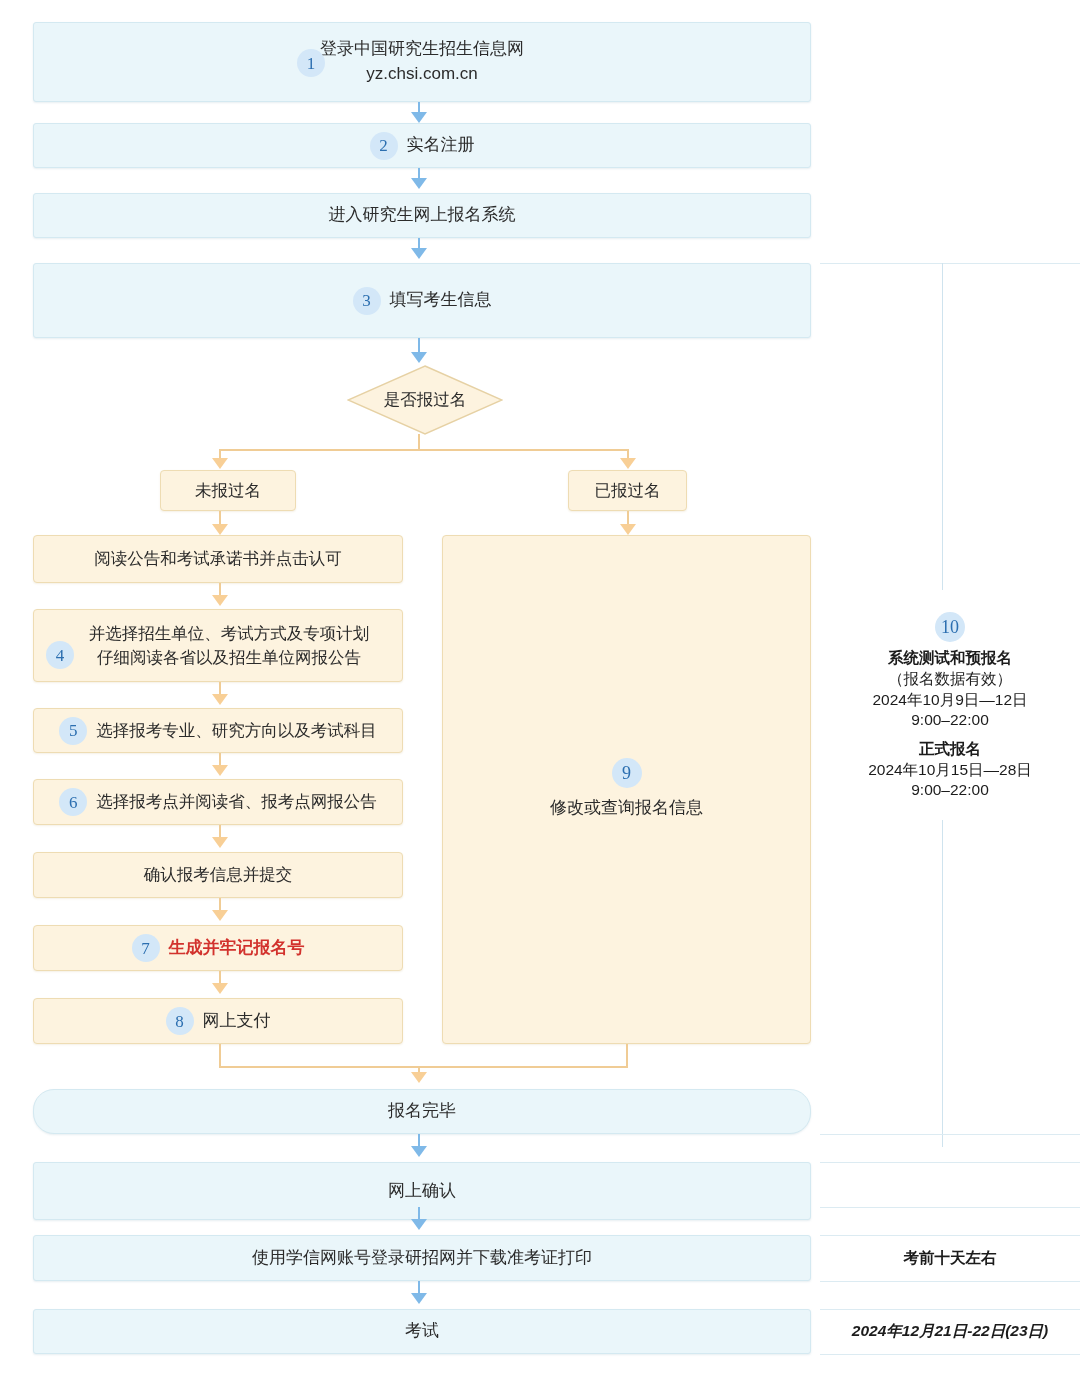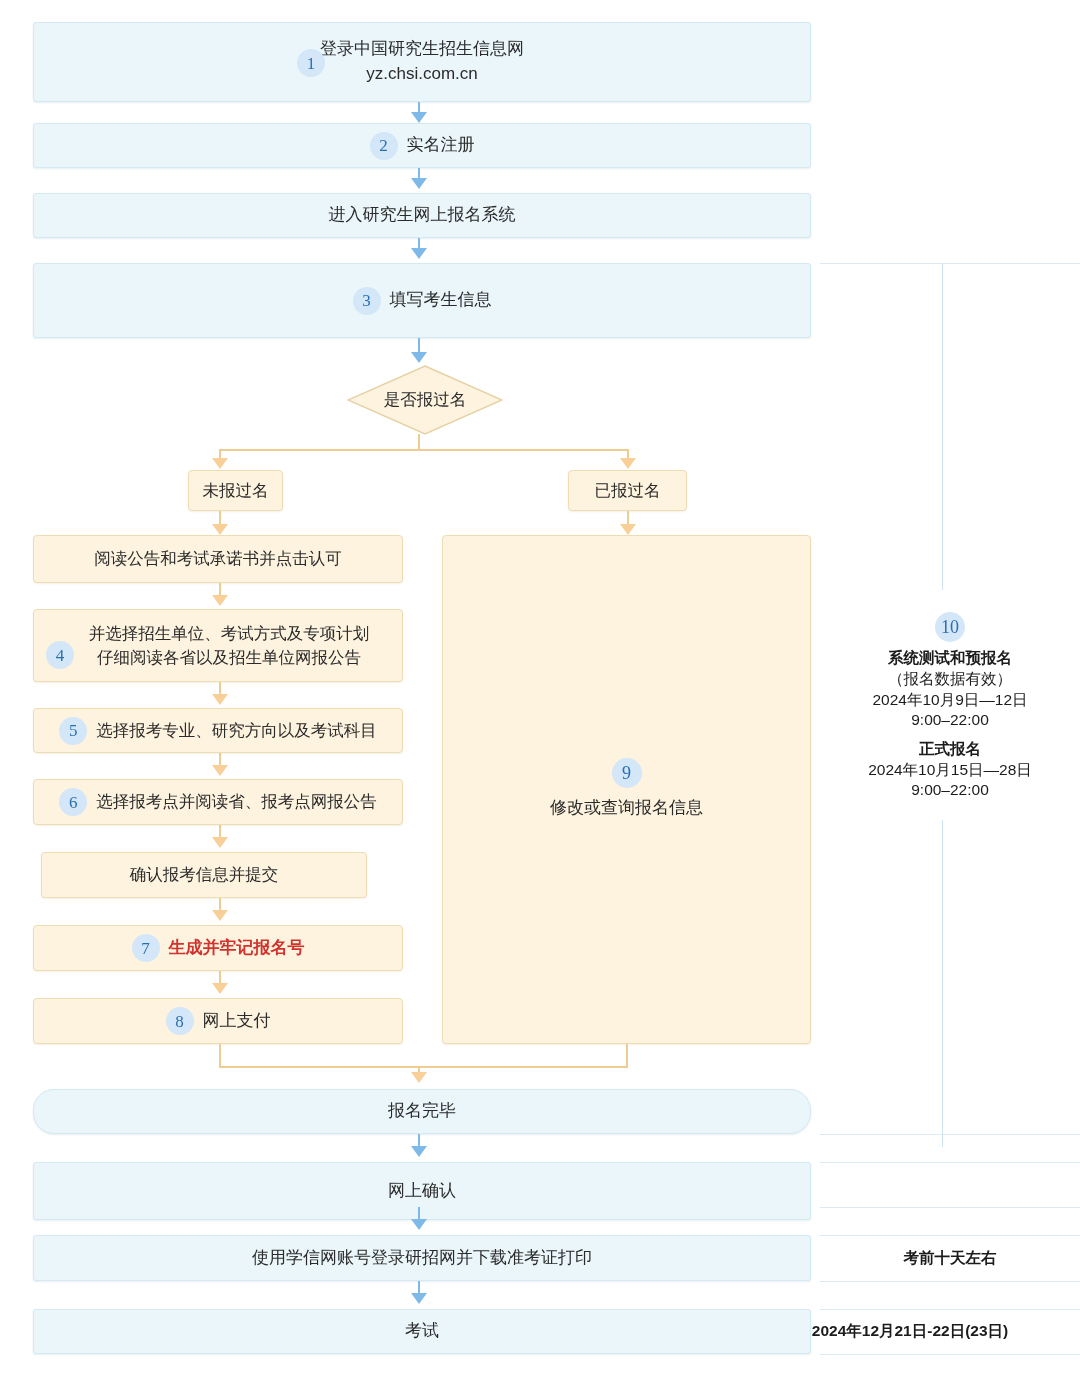--- a/index.html
+++ b/index.html
@@ -178,21 +178,21 @@
     <span class="dlabel">是否报过名</span>
   </div>
 
   <div class="vline orange" style="left:418px; top:434px; height:16px;"></div>
   <div class="hline orange" style="left:219px; top:449px; width:409px;"></div>
   <div class="vline orange" style="left:219px; top:449px; height:12px;"></div>
   <div class="arrow orange" style="left:212px; top:458px;"></div>
   <div class="vline orange" style="left:627px; top:449px; height:12px;"></div>
   <div class="arrow orange" style="left:620px; top:458px;"></div>
 
-  <div class="node node-orange" style="left:160px; top:470px; width:95px; height:41px;margin-left:28px;">
+  <div class="node node-orange" style="left:160px; top:470px; width:136px; height:41px;">
     <span class="line t16">未报过名</span>
   </div>
   <div class="node node-orange" style="left:568px; top:470px; width:119px; height:41px;">
     <span class="line t16">已报过名</span>
   </div>
 
   <div class="vline orange" style="left:219px; top:511px; height:16px;"></div>
   <div class="arrow orange" style="left:212px; top:524px;"></div>
   <div class="vline orange" style="left:627px; top:511px; height:16px;"></div>
   <div class="arrow orange" style="left:620px; top:524px;"></div>
@@ -222,21 +222,21 @@
 
   <div class="node node-orange" style="left:33px; top:779px; width:370px; height:46px;">
     <div class="rowline">
       <span class="badge">6</span>
       <span class="line t16">选择报考点并阅读省、报考点网报公告</span>
     </div>
   </div>
   <div class="vline orange" style="left:219px; top:825px; height:15px;"></div>
   <div class="arrow orange" style="left:212px; top:837px;"></div>
 
-  <div class="node node-orange" style="left:33px; top:852px; width:326px; height:46px;margin-left:8px;">
+  <div class="node node-orange" style="left:33px; top:852px; width:370px; height:46px;">
     <span class="line t16">确认报考信息并提交</span>
   </div>
   <div class="vline orange" style="left:219px; top:898px; height:15px;"></div>
   <div class="arrow orange" style="left:212px; top:910px;"></div>
 
   <div class="node node-orange" style="left:33px; top:925px; width:370px; height:46px;">
     <div class="rowline">
       <span class="badge">7</span>
       <span class="line t17 red">生成并牢记报名号</span>
     </div>
@@ -308,19 +308,19 @@
   <div class="tl-hline" style="left:820px; top:1207px; width:260px;"></div>
   <div class="tl-hline" style="left:820px; top:1235px; width:260px;"></div>
 
   <div class="tl-block" style="left:820px; top:1235px; width:260px; height:46px;">
     <span class="line t15 bold">考前十天左右</span>
   </div>
 
   <div class="tl-hline" style="left:820px; top:1281px; width:260px;"></div>
   <div class="tl-hline" style="left:820px; top:1309px; width:260px;"></div>
 
-  <div class="tl-block" style="left:780px; top:1309px; width:260px; height:45px;">
+  <div class="tl-block" style="left:820px; top:1309px; width:260px; height:45px;font-style:italic;">
     <span class="line t15 bold">2024年12月21日-22日(23日)</span>
   </div>
 
   <div class="tl-hline" style="left:820px; top:1354px; width:260px;"></div>
 
 </div>
 
 </body></html>

